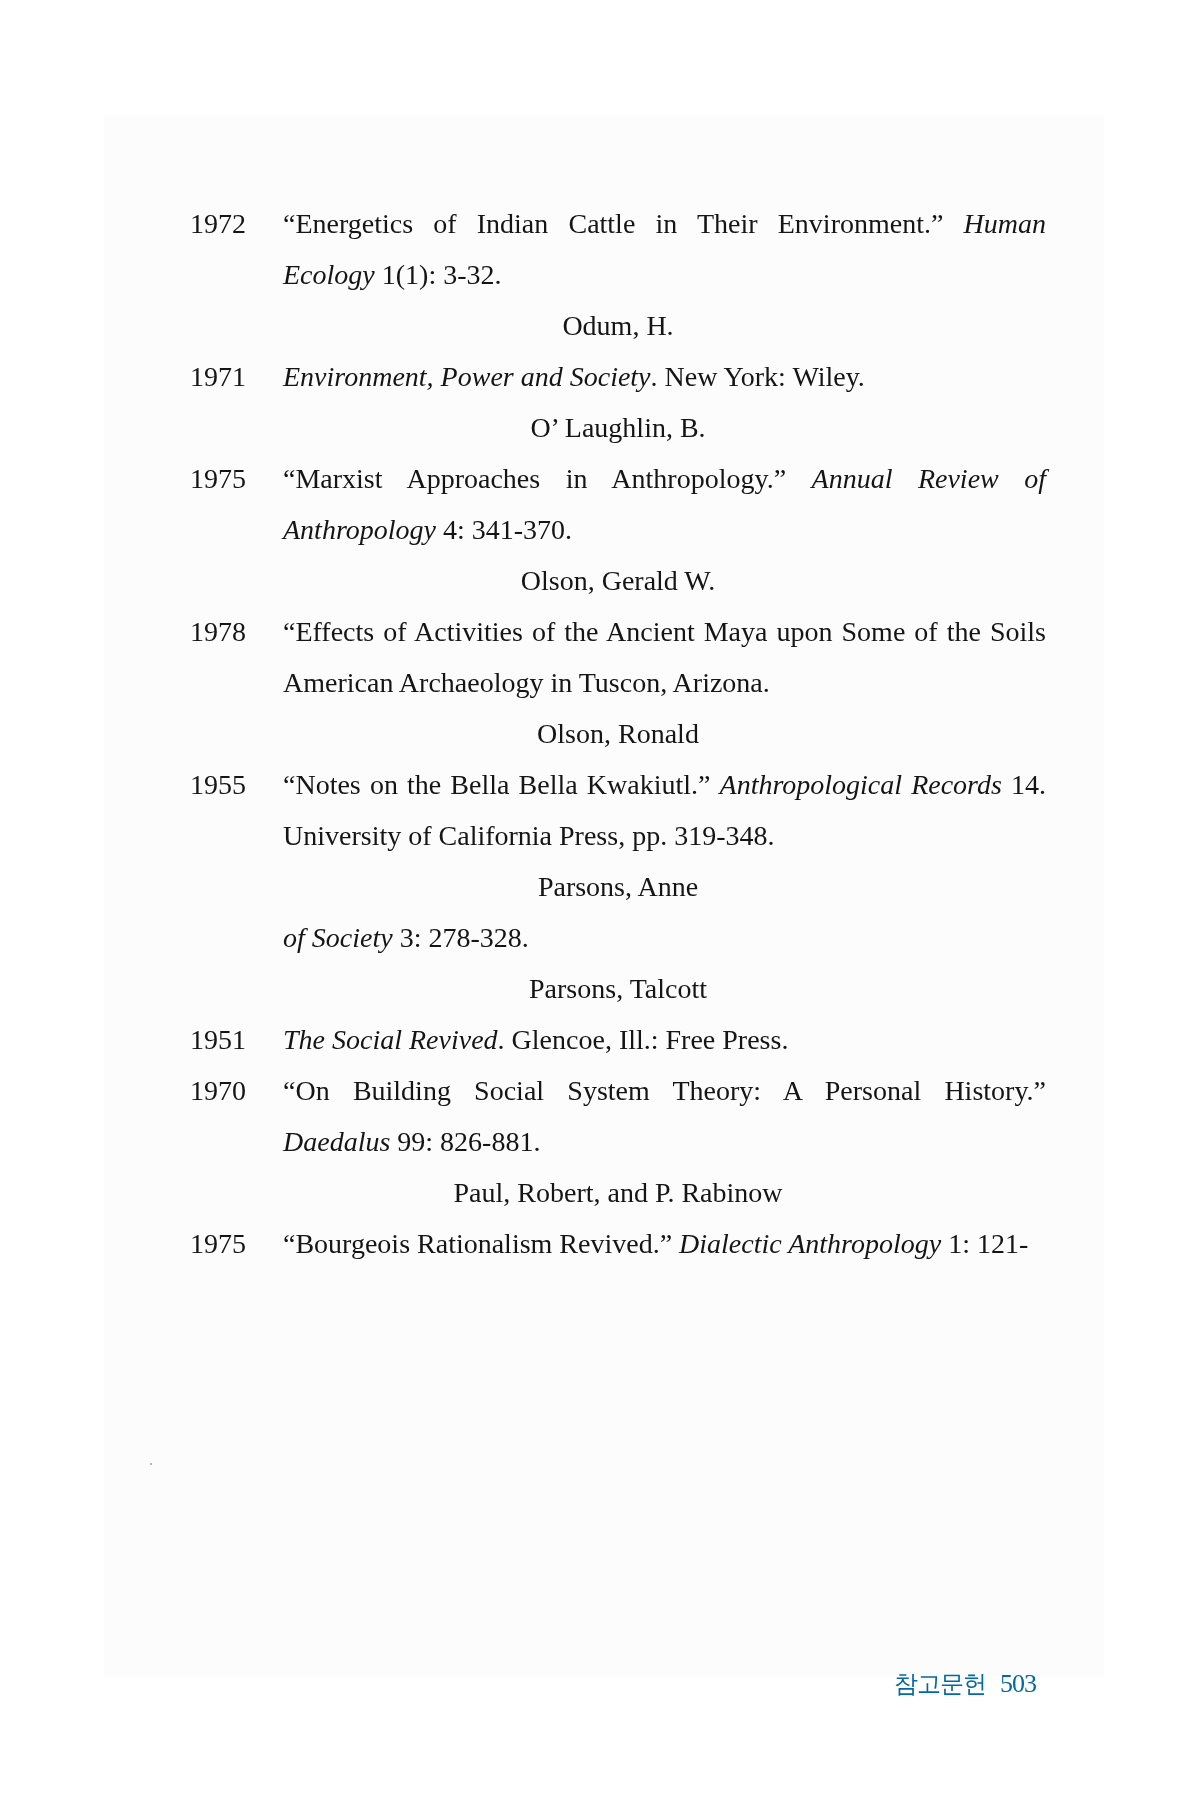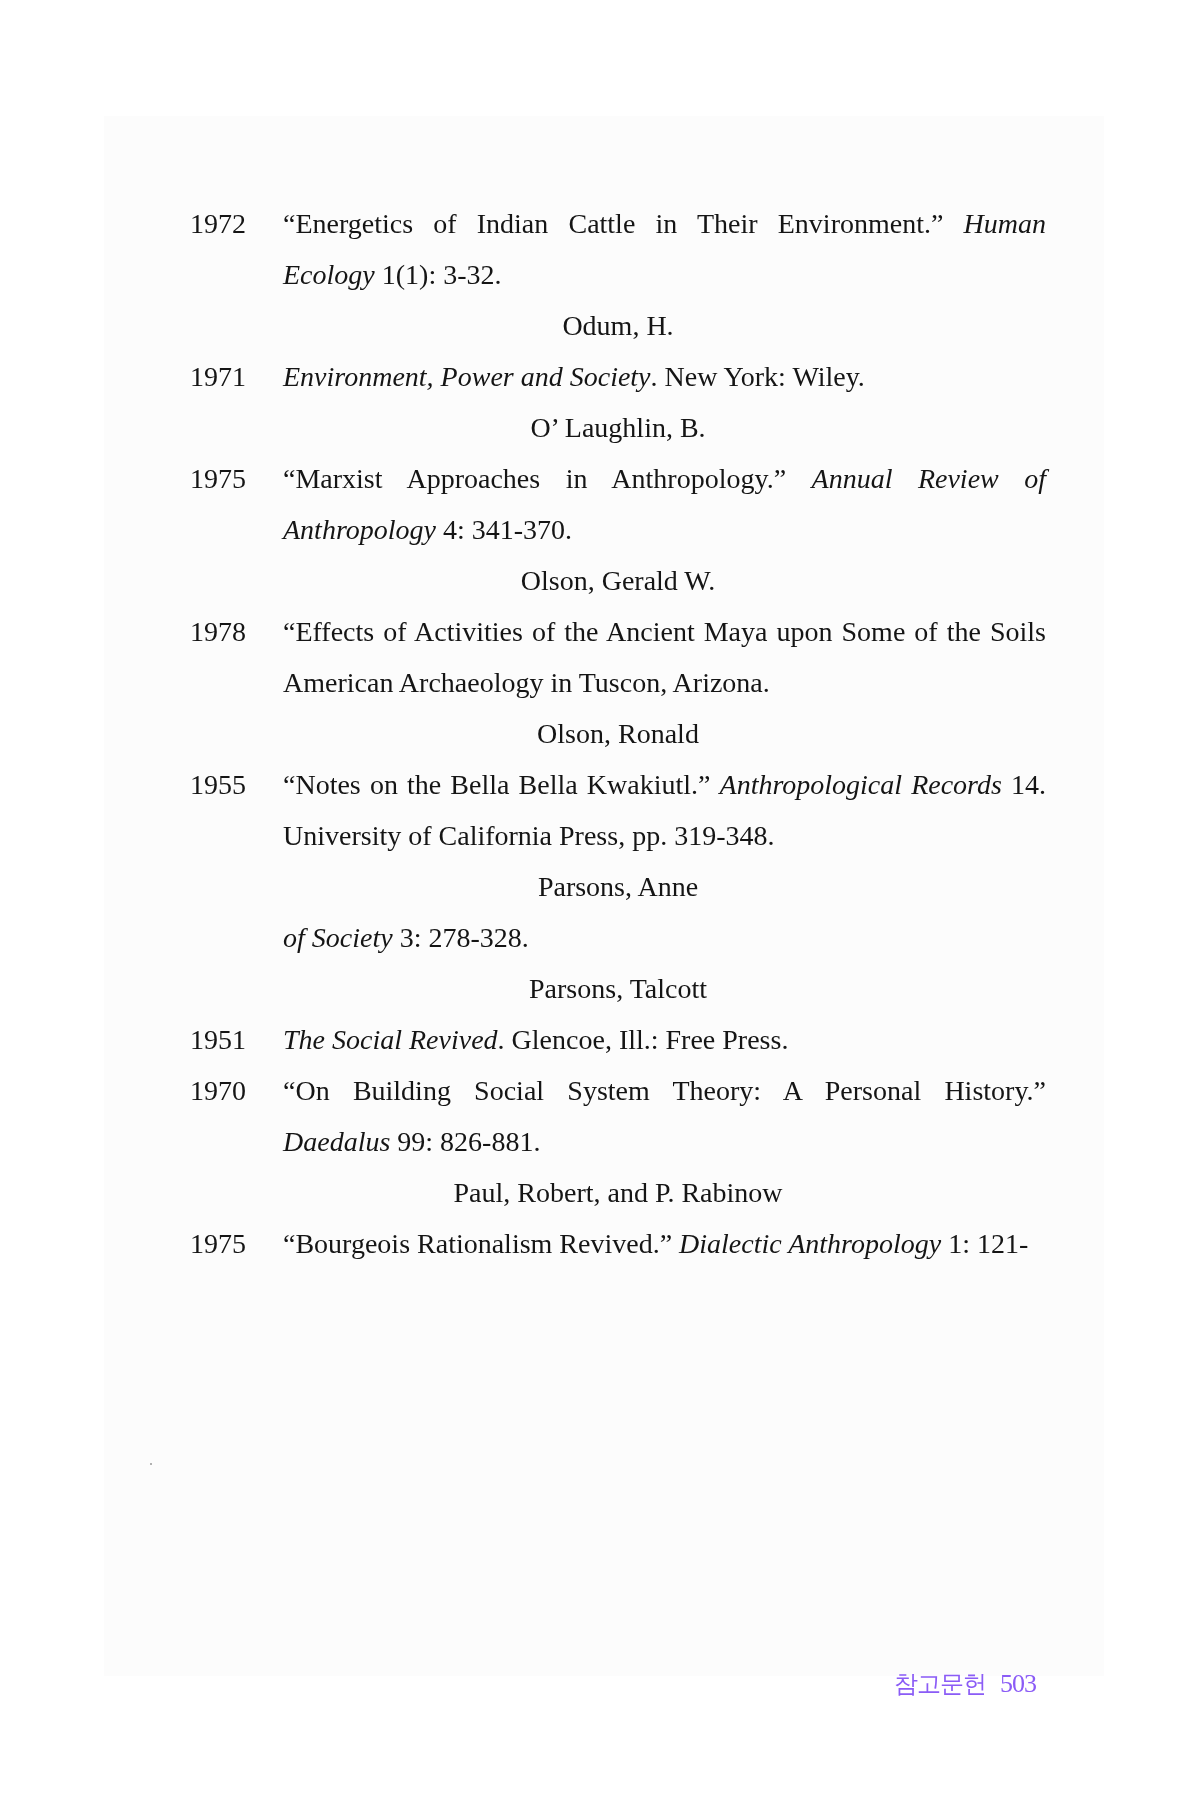--- a/index.html
+++ b/index.html
@@ -57,21 +57,21 @@
       text-align-last: justify;
       vertical-align: top;
     }
     i { font-style: italic; }
     .footer {
       position: absolute;
       right: 164px;
       top: 1668px;
       font-size: 24px;
       font-family: "DejaVu Sans", sans-serif;
-      color: #8b5cf6;
+      color: #0369a1;
       letter-spacing: -1px;
     }
     .footer .page-num {
       margin-left: 14px;
       font-family: "Liberation Serif", serif;
       font-size: 26px;
     }
     .stray-dot {
       position: absolute;
       left: 150px;

